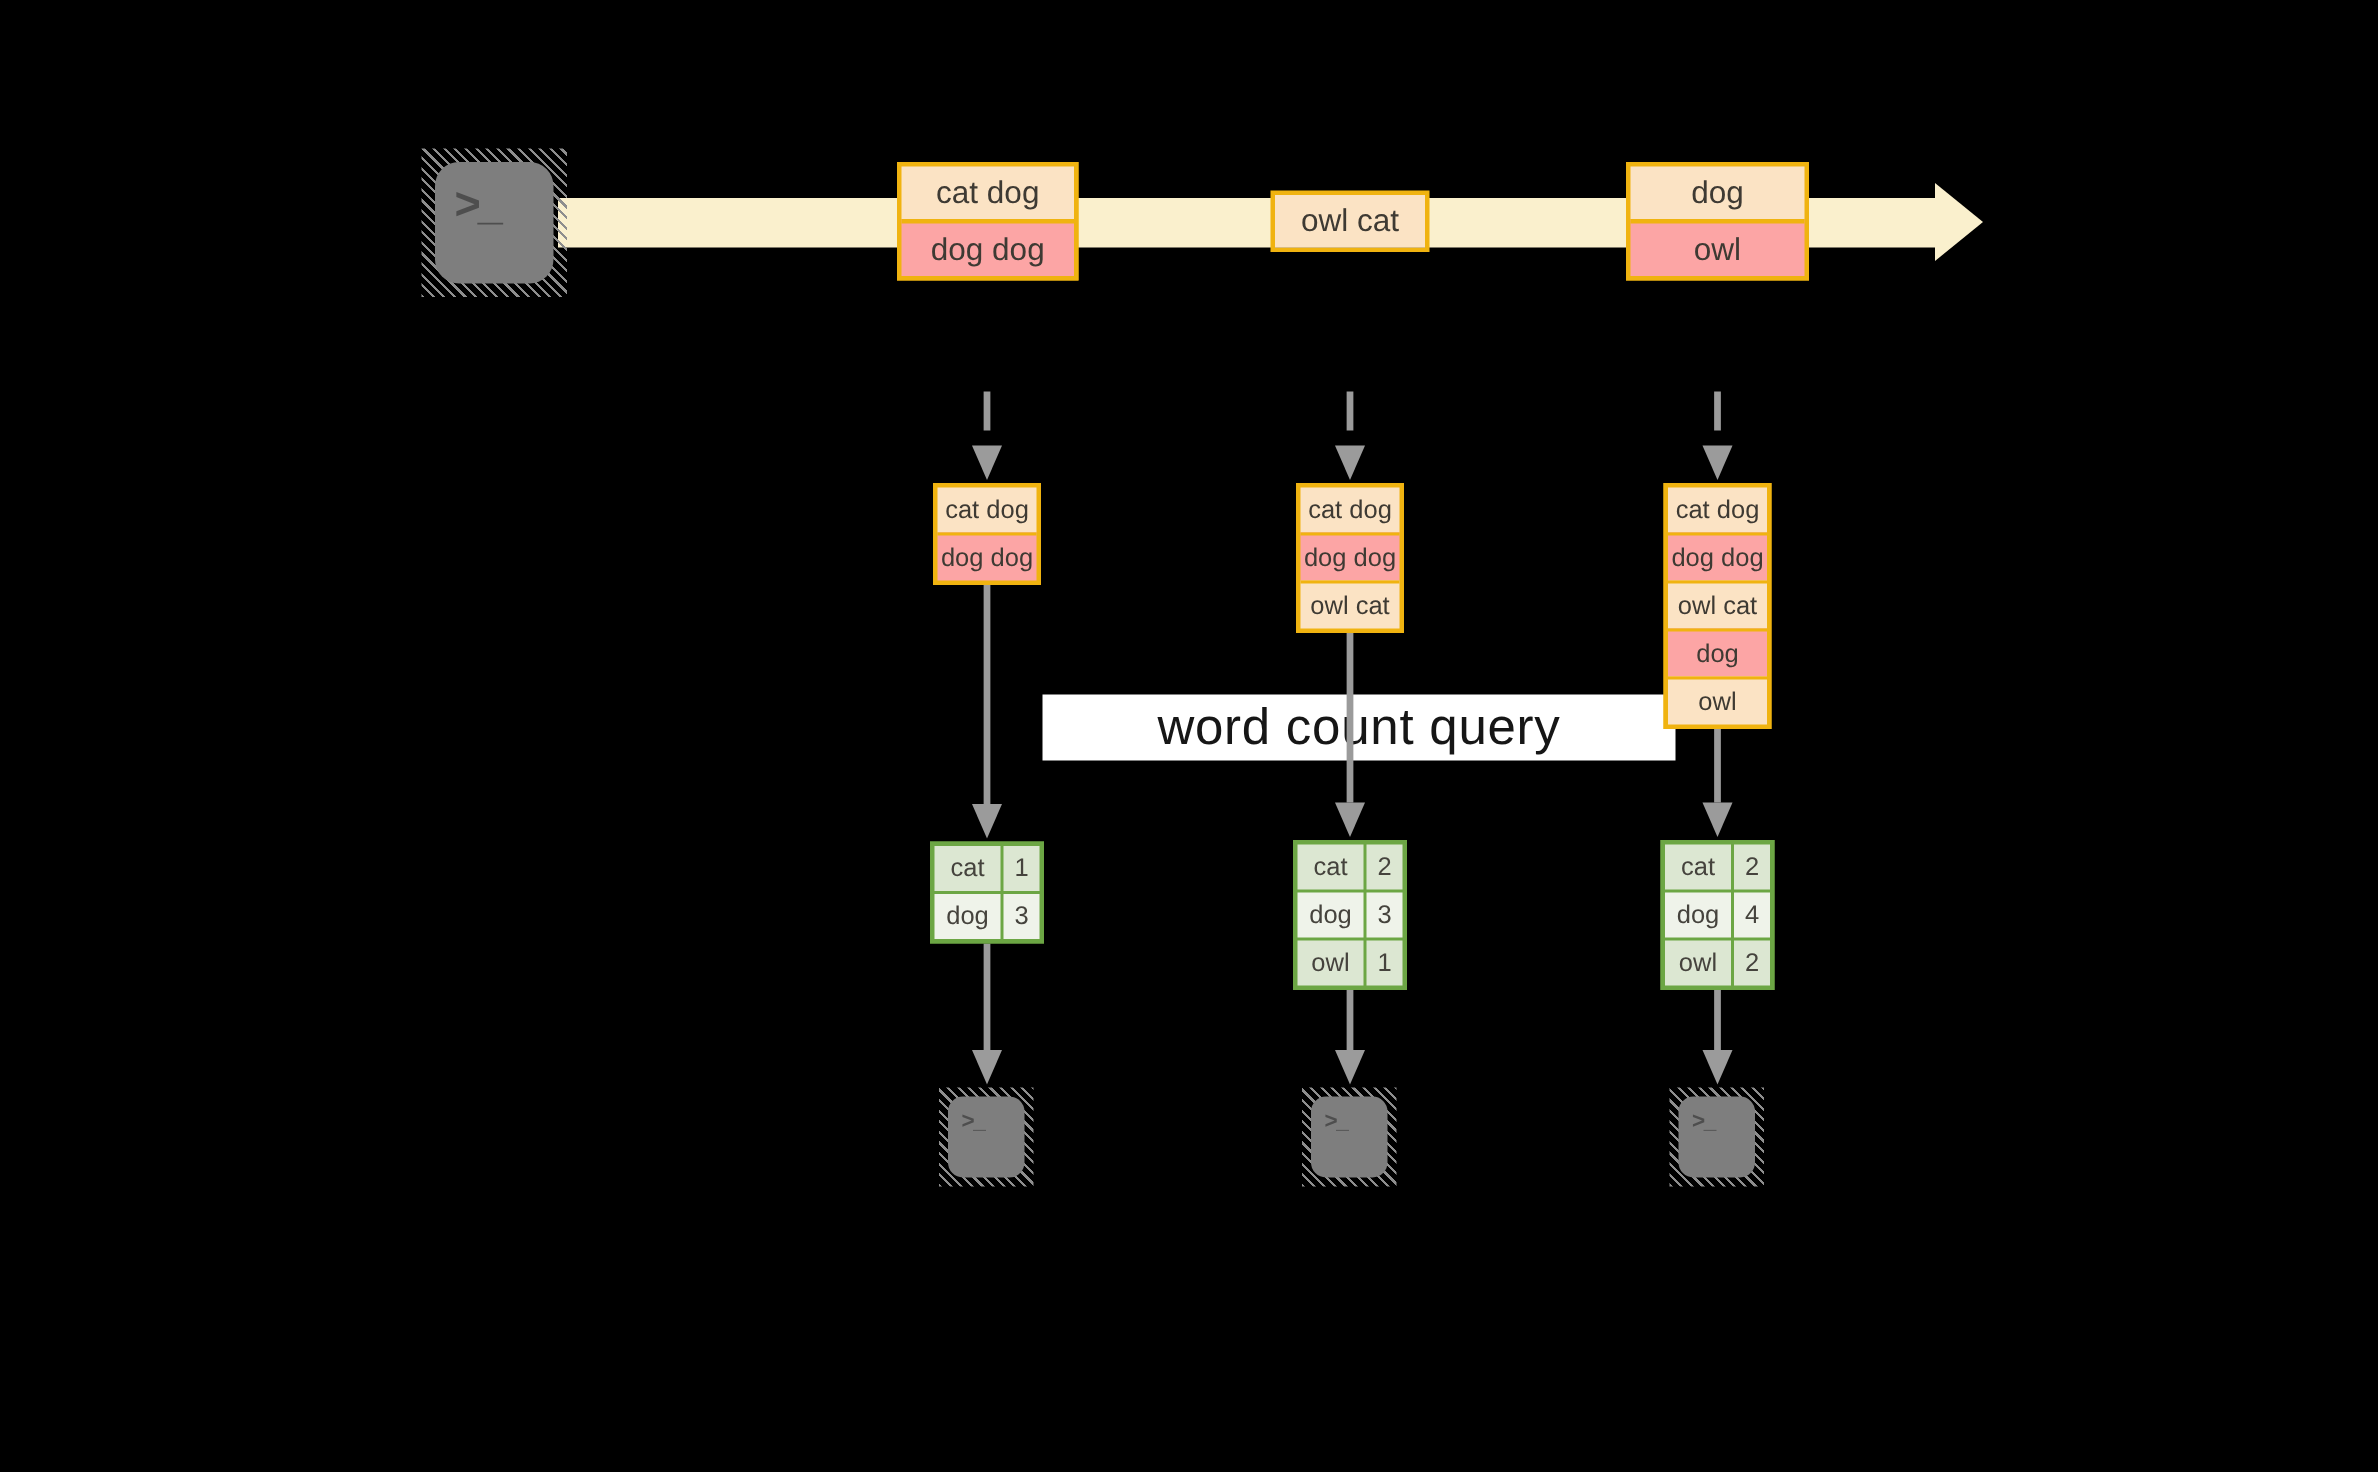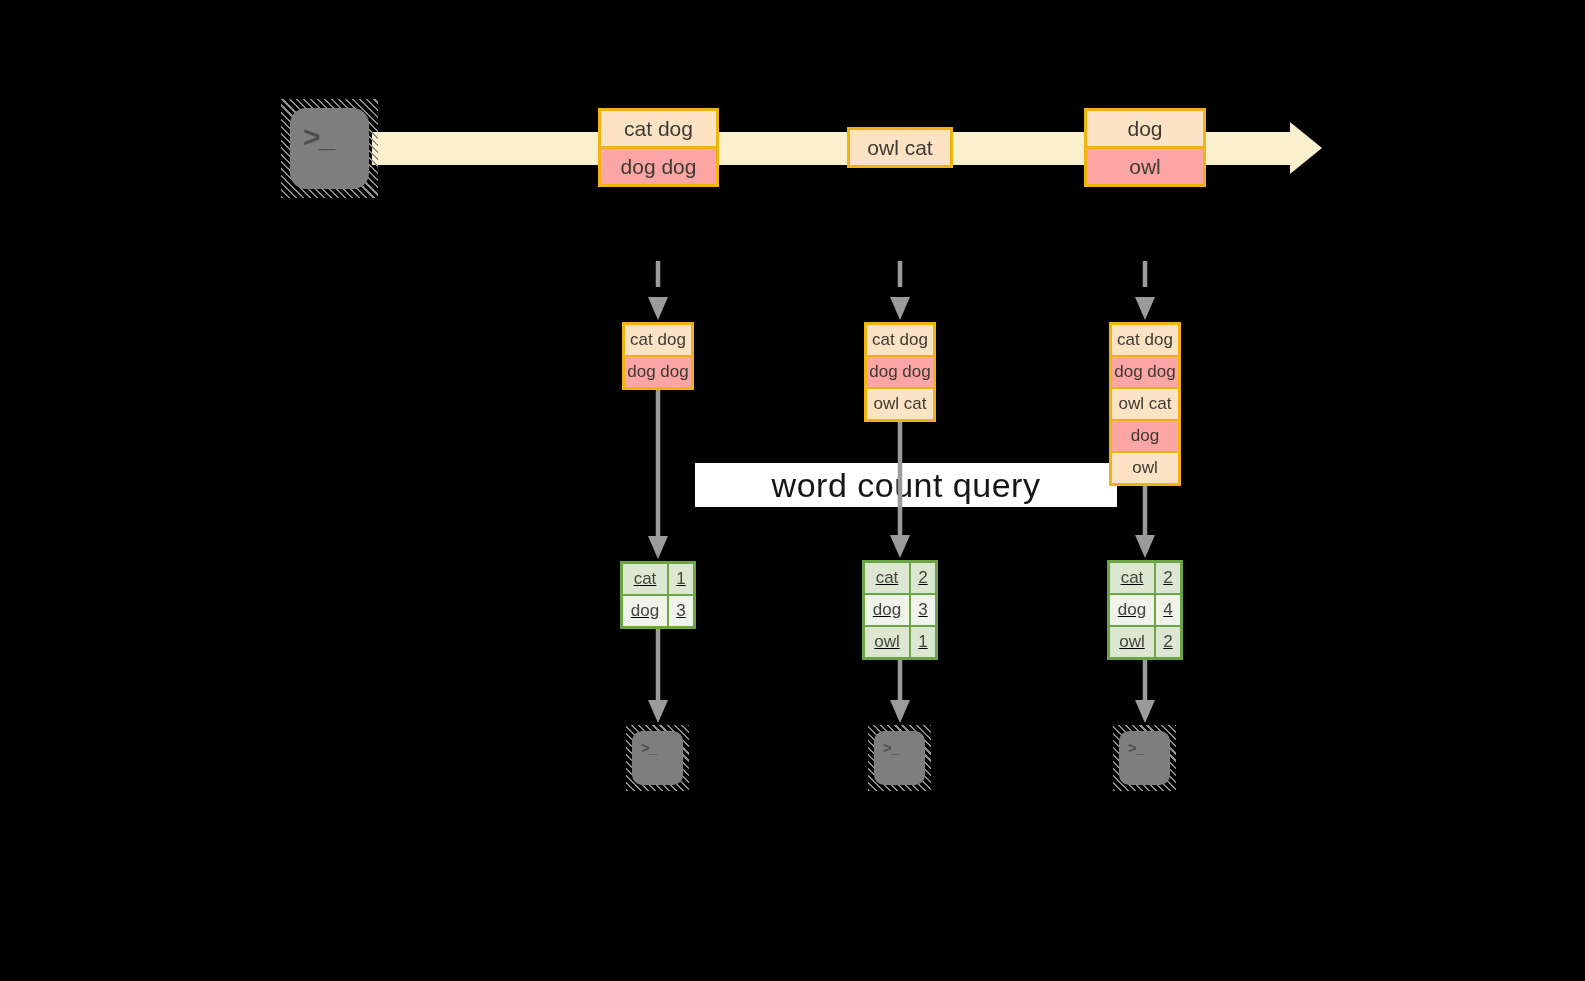--- a/index.html
+++ b/index.html
@@ -19,21 +19,21 @@
   .ocell { display:flex; align-items:center; justify-content:center;
     color:#3E3A33; }
   .evt .ocell { height:35px; font-size:21px; }
   .evt .ocell + .ocell { border-top:3px solid #F0B310; }
   .stk .ocell { height:30px; font-size:17px; }
   .stk .ocell + .ocell { border-top:2px solid #F0B310; }
   .peach { background:#FBE3C4; }
   .cream { background:#fca5a5; }
   
   .gtable { position:absolute; border:3px solid #6CA644; background:#6CA644;
-    display:flex; flex-direction:column; gap:2px; z-index:3; box-sizing:content-box;text-decoration:underline; }
+    display:flex; flex-direction:column; gap:2px; z-index:3; box-sizing:content-box; }
   .grow { display:flex; gap:2px; height:30px; }
   .gword, .gnum { display:flex; align-items:center; justify-content:center;
     font-size:17px; color:#45433D; }
   .gword { width:44px; } .gnum { width:24px; }
   .grow-dark  > div { background:#DCE7D2; }
   .grow-light > div { background:#EFF3EA; }
   
   .query-band { position:absolute; left:695px; top:463px; width:422px; height:44px;
     background:#FFFFFF; z-index:1; display:flex; align-items:center; justify-content:center; }
   .query-band span { font-size:34px; color:#161616; letter-spacing:0.5px; }

